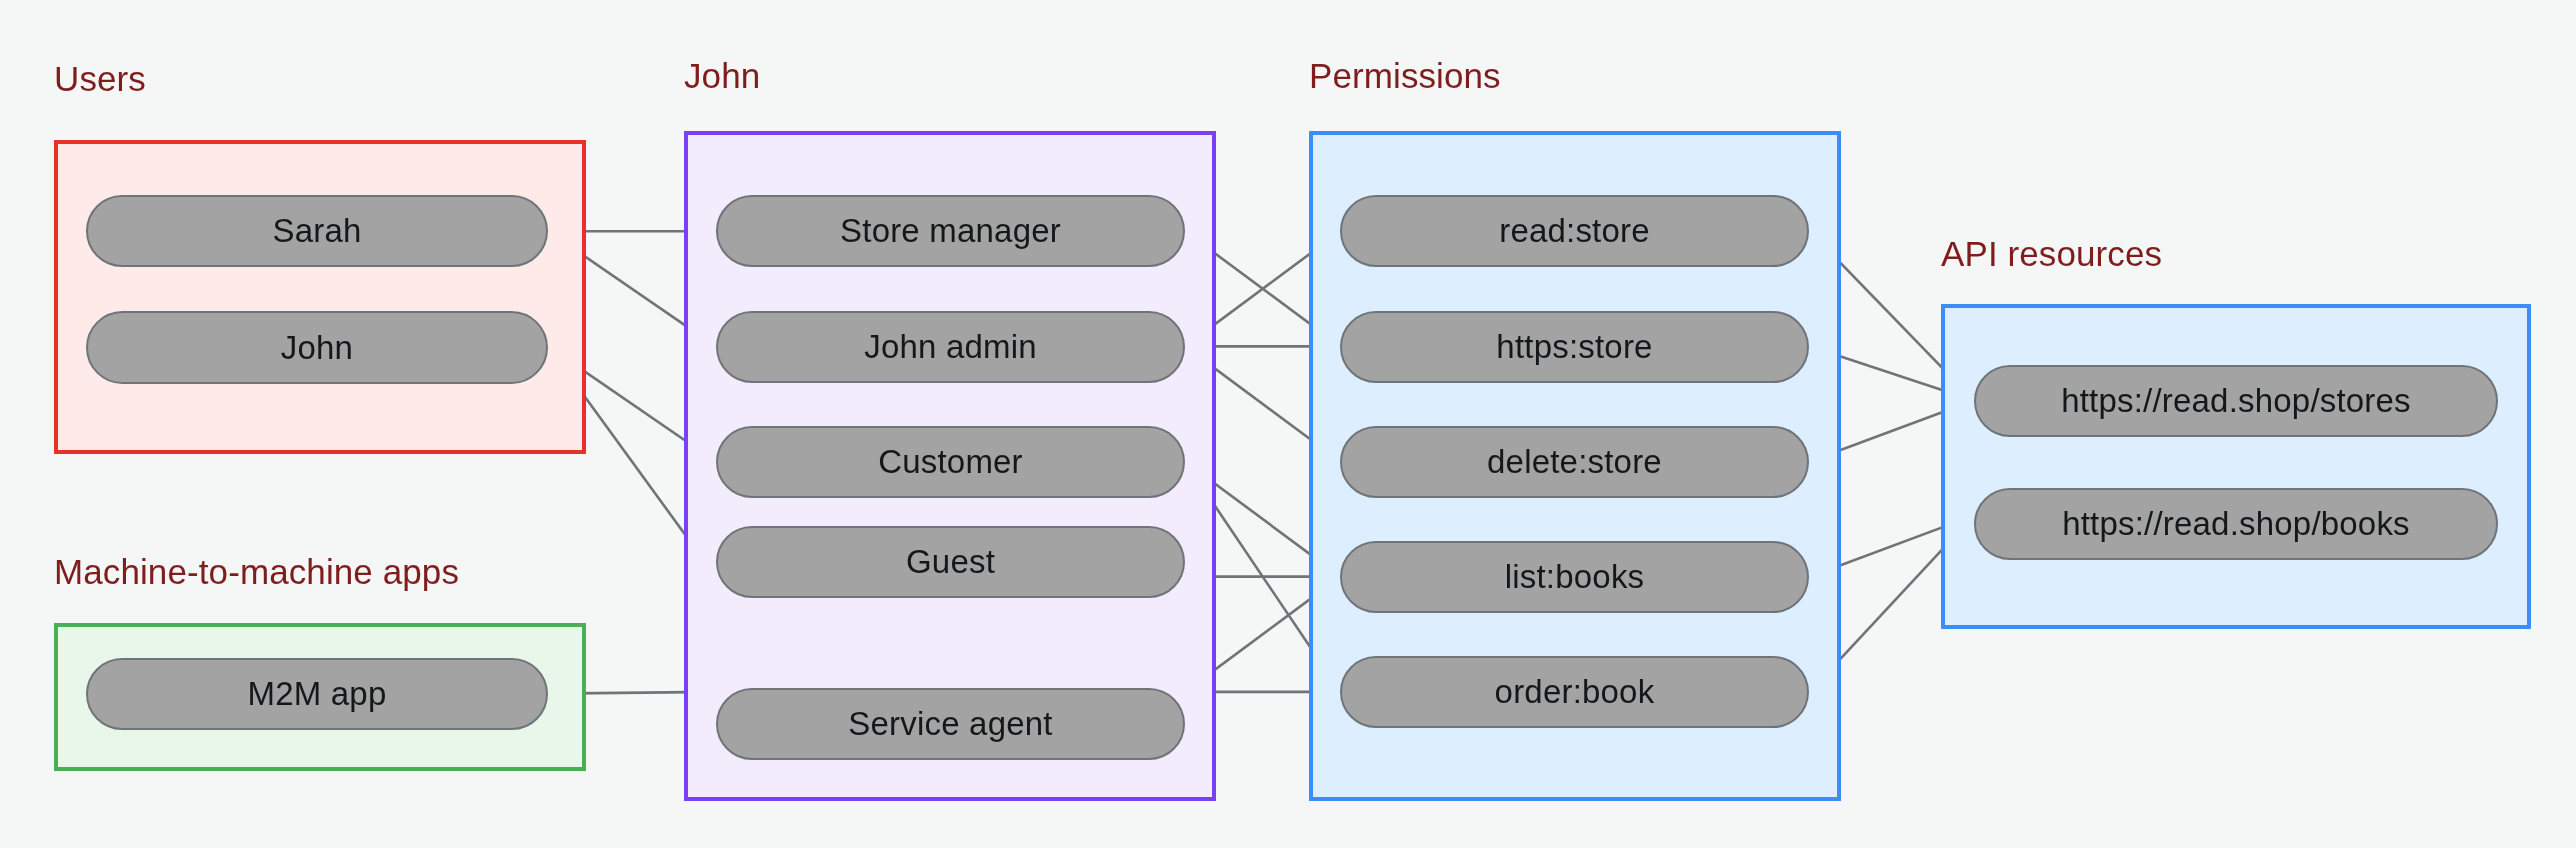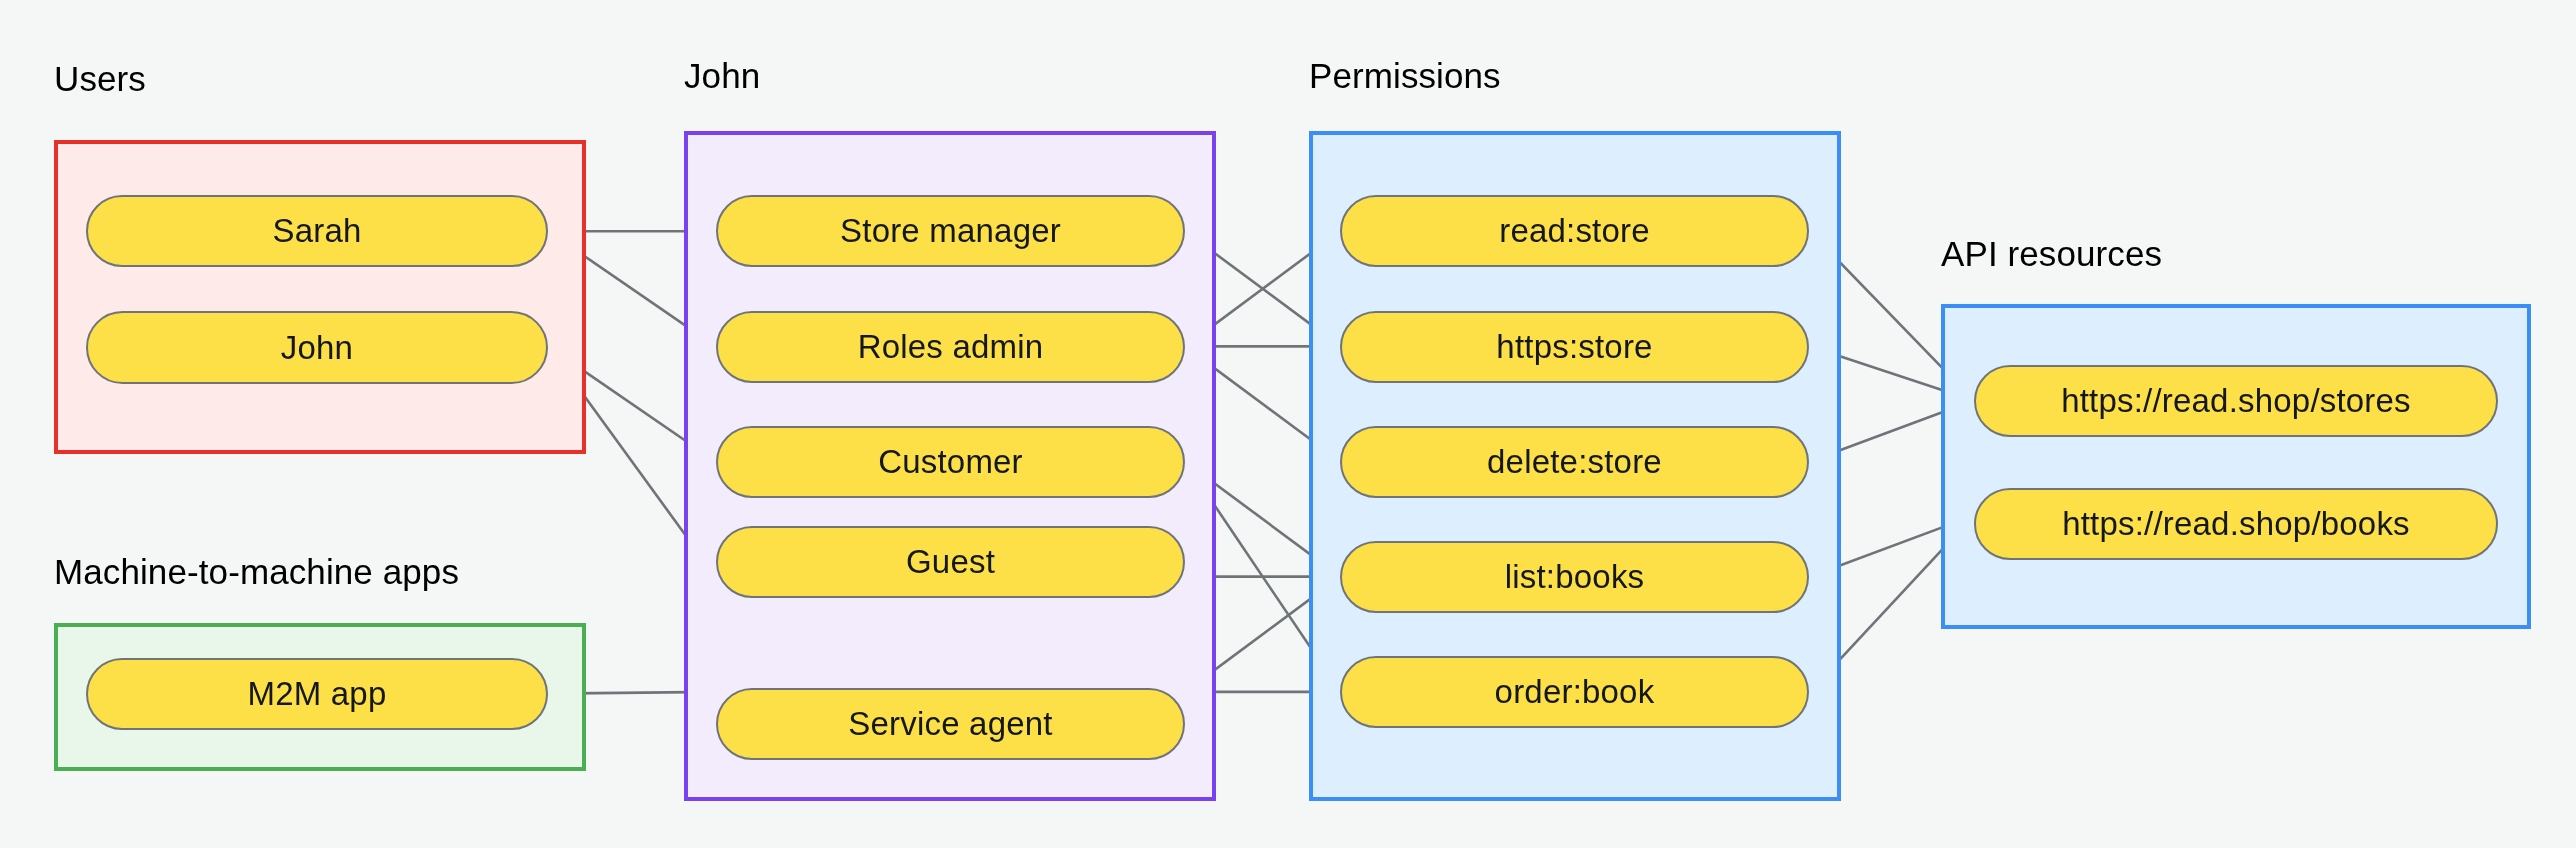--- a/index.html
+++ b/index.html
@@ -8,35 +8,35 @@
     background:#f5f7f6;
     font-family:"Liberation Sans", sans-serif;
     overflow:hidden;
   }
   #stage{position:relative;width:2576px;height:848px;}
   svg#wires{position:absolute;left:0;top:0;width:2576px;height:848px;pointer-events:none;}
 
   .group-label{
     position:absolute;
     font-size:35px;
-    color:#000000;
+    color:#7f1d1d;
     font-weight:400;
     white-space:nowrap;
     letter-spacing:0.1px;
   }
   .group-box{
     position:absolute;
     border-width:4.4px;
     border-style:solid;
     box-sizing:border-box;
   }
   .node{
     position:absolute;
     box-sizing:border-box;
-    background:#fde047;
+    background:#a3a3a3;
     border:2.6px solid #6f7479;
     border-radius:38px;
     display:flex;
     align-items:center;
     justify-content:center;
     font-size:33px;
     color:#15181a;
     white-space:nowrap;
     letter-spacing:0.2px;
   }
@@ -82,21 +82,21 @@
       <div class="group-label" style="left: 54px; top: 59px;">Users</div>
       <div class="group-box" style="left: 54px; top: 140px; width: 532px; height: 314px; border-color: rgb(232, 48, 42); background: rgb(253, 234, 233);"></div>
       <div class="node" style="left: 86px; top: 195px; width: 462px; height: 72px;">Sarah</div>
       <div class="node" style="left: 86px; top: 311px; width: 462px; height: 73px;">John</div>
       <div class="group-label" style="left: 54px; top: 552px;">Machine-to-machine apps</div>
       <div class="group-box" style="left: 54px; top: 623px; width: 532px; height: 148px; border-color: rgb(74, 174, 84); background: rgb(233, 247, 234);"></div>
       <div class="node" style="left: 86px; top: 658px; width: 462px; height: 72px;">M2M app</div>
       <div class="group-label" style="left: 684px; top: 56px;">John</div>
       <div class="group-box" style="left: 684px; top: 131px; width: 532px; height: 670px; border-color: rgb(122, 65, 240); background: rgb(243, 236, 253);"></div>
       <div class="node" style="left: 716px; top: 195px; width: 469px; height: 72px;">Store manager</div>
-      <div class="node" style="left: 716px; top: 311px; width: 469px; height: 72px;">Roles admin</div>
+      <div class="node" style="left: 716px; top: 311px; width: 469px; height: 72px;">John admin</div>
       <div class="node" style="left: 716px; top: 426px; width: 469px; height: 72px;">Customer</div>
       <div class="node" style="left: 716px; top: 526px; width: 469px; height: 72px;">Guest</div>
       <div class="node" style="left: 716px; top: 656px; width: 469px; height: 72px; margin-top: 32px;">Service agent</div>
       <div class="group-label" style="left: 1309px; top: 56px;">Permissions</div>
       <div class="group-box" style="left: 1309px; top: 131px; width: 532px; height: 670px; border-color: rgb(59, 142, 245); background: rgb(221, 238, 255);"></div>
       <div class="node" style="left: 1340px; top: 195px; width: 469px; height: 72px;">read:store</div>
       <div class="node" style="left: 1340px; top: 311px; width: 469px; height: 72px;">https:store</div>
       <div class="node" style="left: 1340px; top: 426px; width: 469px; height: 72px;">delete:store</div>
       <div class="node" style="left: 1340px; top: 541px; width: 469px; height: 72px;">list:books</div>
       <div class="node" style="left: 1340px; top: 656px; width: 469px; height: 72px;">order:book</div>

